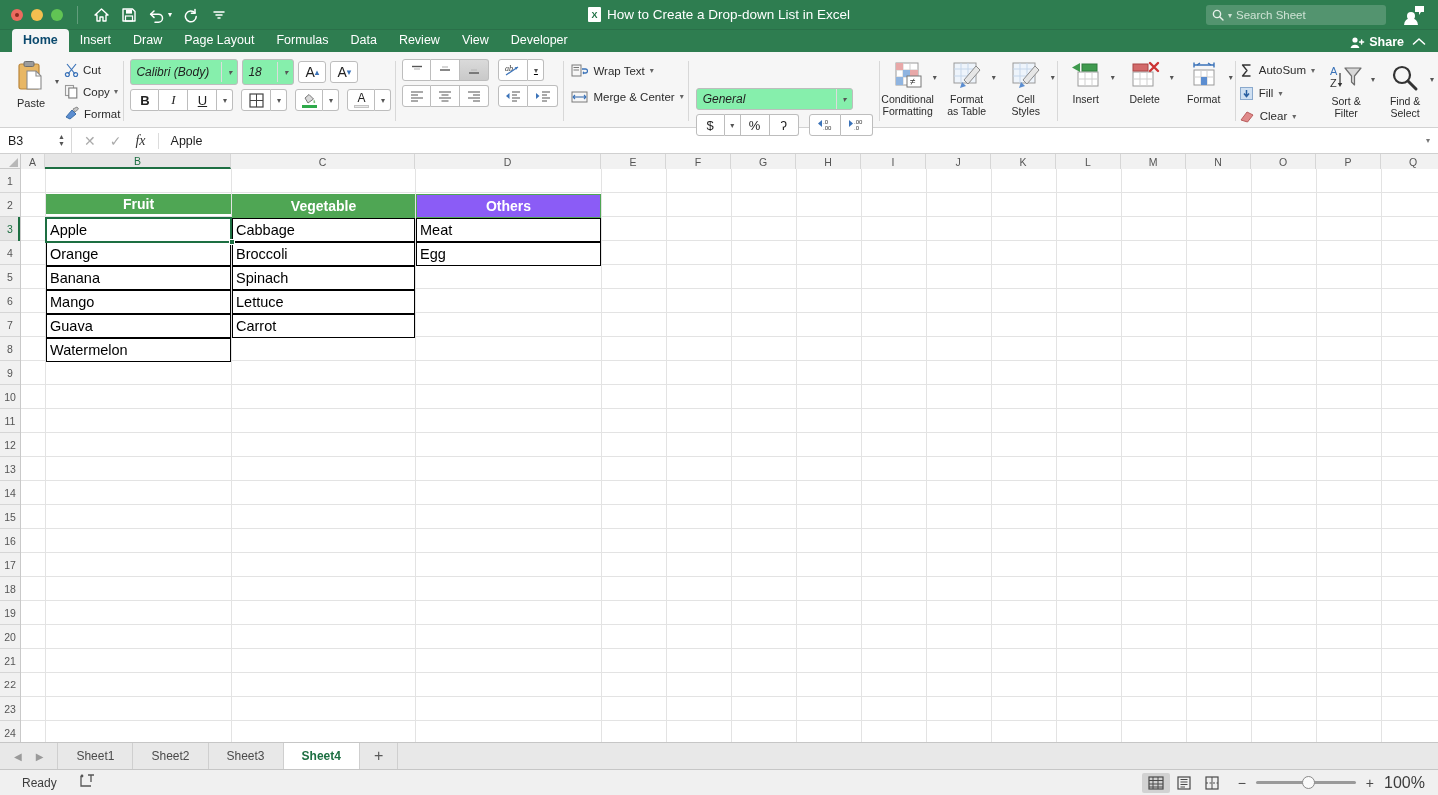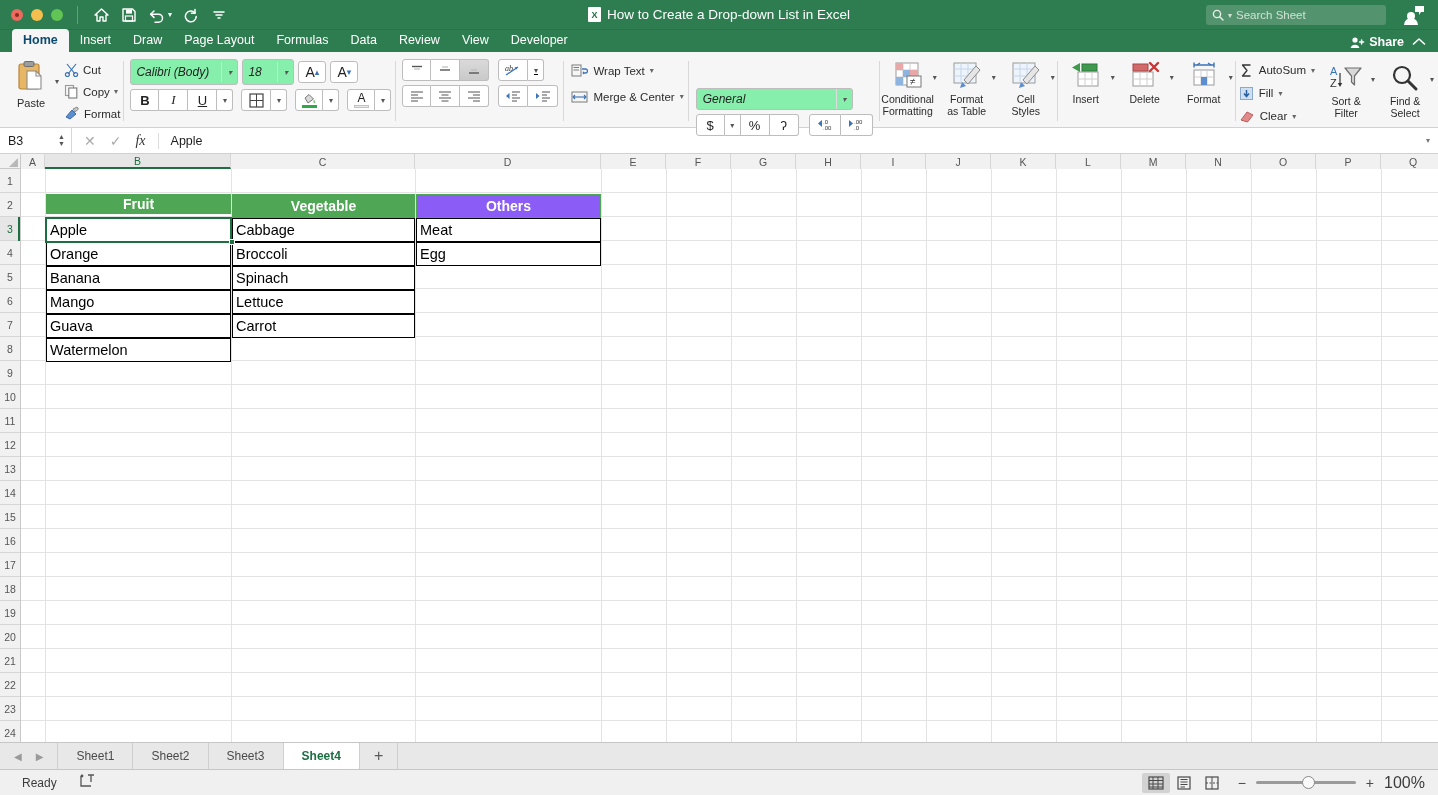--- a/index.html
+++ b/index.html
@@ -779,21 +779,21 @@
         <div class="rh" style="position: relative;">12</div>
         <div class="rh" style="position: relative;">13</div>
         <div class="rh" style="position: relative;">14</div>
         <div class="rh" style="position: relative;">15</div>
         <div class="rh" style="position: relative;">16</div>
         <div class="rh" style="position: relative;">17</div>
         <div class="rh" style="position: relative;">18</div>
         <div class="rh" style="position: relative;">19</div>
         <div class="rh" style="position: relative;">20</div>
         <div class="rh" style="position: relative;">21</div>
-        <div class="rh" style="position: relative;">22</div>
+        <div class="rh" style="position: relative; font-family: Liberation Mono, monospace;">22</div>
         <div class="rh" style="position: relative;">23</div>
         <div class="rh" style="position: relative;">24</div>
       </div>
     <div class="cells" id="cells">
       <div id="gridlines">
           <div class="vline" style="left: 24px;"></div>
           <div class="vline" style="left: 210px;"></div>
           <div class="vline" style="left: 394px;"></div>
           <div class="vline" style="left: 580px;"></div>
           <div class="vline" style="left: 645px;"></div>

